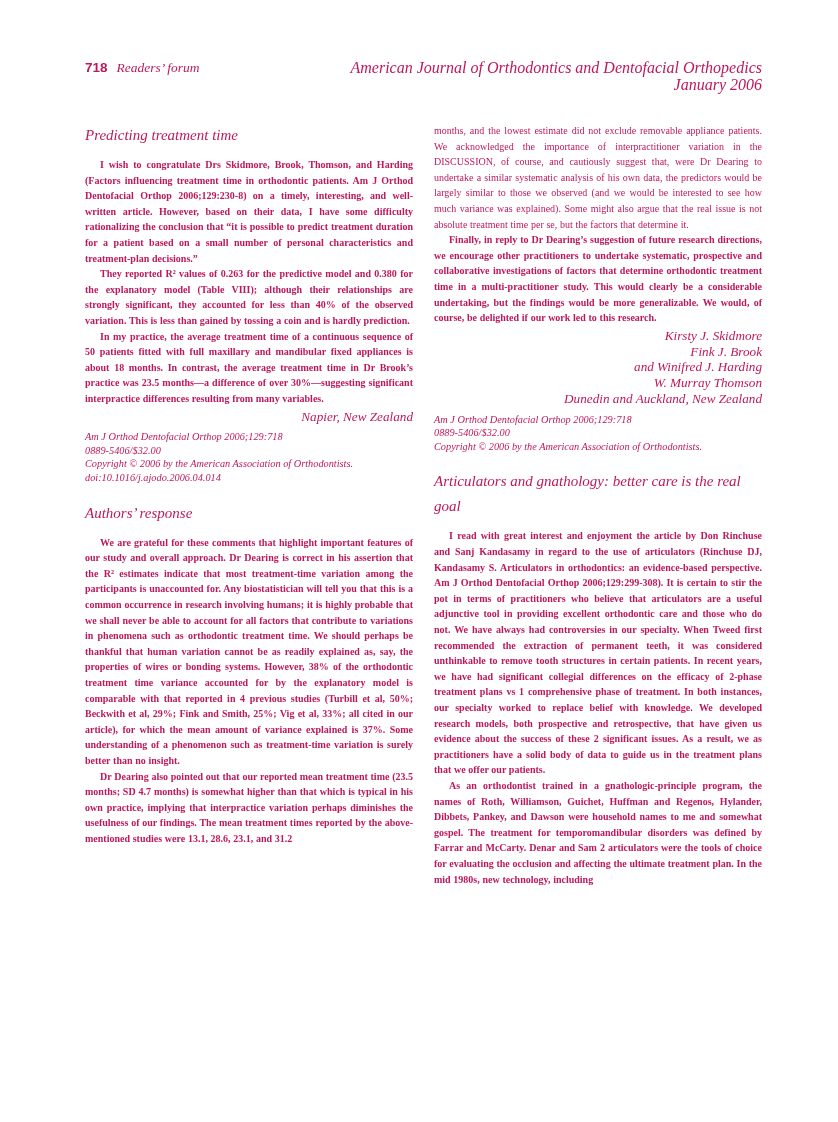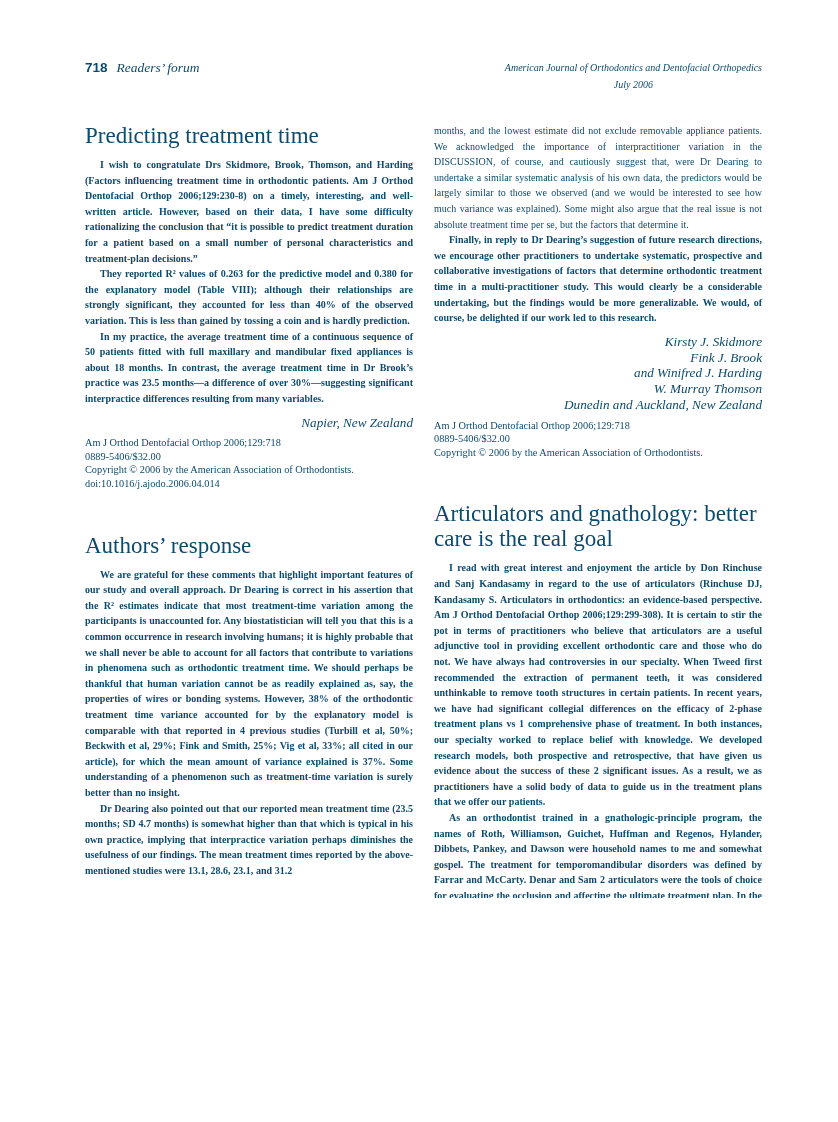--- a/index.html
+++ b/index.html
@@ -7,21 +7,21 @@
     padding: 0;
     background: #ffffff;
   }
   .page {
     position: relative;
     width: 838px;
     height: 898px;
     background: #ffffff;
     overflow: hidden;
     font-family: "Liberation Serif", "DejaVu Serif", serif;
-    color: #0c4a6e;
+    color: #be185d;
   }
   .running-head {
     position: absolute;
     top: 60px;
     left: 85px;
     width: 677px;
     display: flex;
     justify-content: space-between;
     align-items: flex-start;
   }
@@ -33,82 +33,84 @@
     font-family: "Liberation Sans", "DejaVu Sans", sans-serif;
     font-weight: bold;
     font-size: 13.5px;
     margin-right: 9px;
   }
   .section-title {
     font-style: italic;
     font-size: 13.5px;
   }
   .head-right {
-    text-align: center;
+    text-align: right;
     font-style: italic;
-    font-size: 10px;
+    font-size: 16px;
     line-height: 16.5px;
   }
   .columns {
     position: absolute;
     top: 123px;
     left: 85px;
     width: 677px;
     display: flex;
     gap: 21px;
   }
   .col {
     width: 328px;
     flex: 0 0 328px;
   }
   .letter-title {
-    font-size: 23px;
+    font-size: 15px;
     line-height: 25px;
     font-weight: normal;
     margin: 0 0 9px 0;
+    font-style: italic;
   }
   .body-par {
     font-size: 10px;
     line-height: 15.6px;
     text-align: justify;
     margin: 0;
     word-spacing: 0.02em;
   }
   .indent {
     text-indent: 15px;
     font-weight: bold;
   }
   .sig-block {
     text-align: right;
     font-style: italic;
     font-size: 13.2px;
     line-height: 15.8px;
-    margin-top: 8px;
+    margin-top: 2px;
   }
   .cite-block {
     font-size: 10.3px;
     line-height: 13.6px;
     margin-top: 6px;
+    font-style: italic;
   }
   .letter + .letter {
-    margin-top: 42px;
+    margin-top: 16px;
   }
 </style>
 </head>
 <body>
 
 <div class="page">
 
   <div class="running-head">
     <div class="head-left">
       <span class="pageno">718</span><span class="section-title">Readers’ forum</span>
     </div>
     <div class="head-right">
       <div>American Journal of Orthodontics and Dentofacial Orthopedics</div>
-      <div>July 2006</div>
+      <div>January 2006</div>
     </div>
   </div>
 
   <div class="columns">
 
     <div class="col">
 
       <section class="letter">
         <h2 class="letter-title">Predicting treatment time</h2>
         <p class="body-par indent">I wish to congratulate Drs Skidmore, Brook, Thomson, and Harding (Factors influencing treatment time in orthodontic patients. Am J Orthod Dentofacial Orthop 2006;129:230-8) on a timely, interesting, and well-written article. However, based on their data, I have some difficulty rationalizing the conclusion that “it is possible to predict treatment duration for a patient based on a small number of personal characteristics and treatment-plan decisions.”</p>

